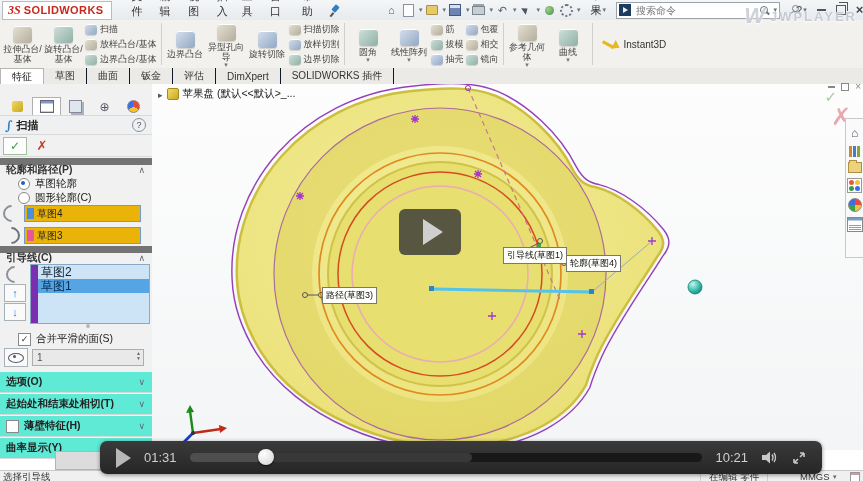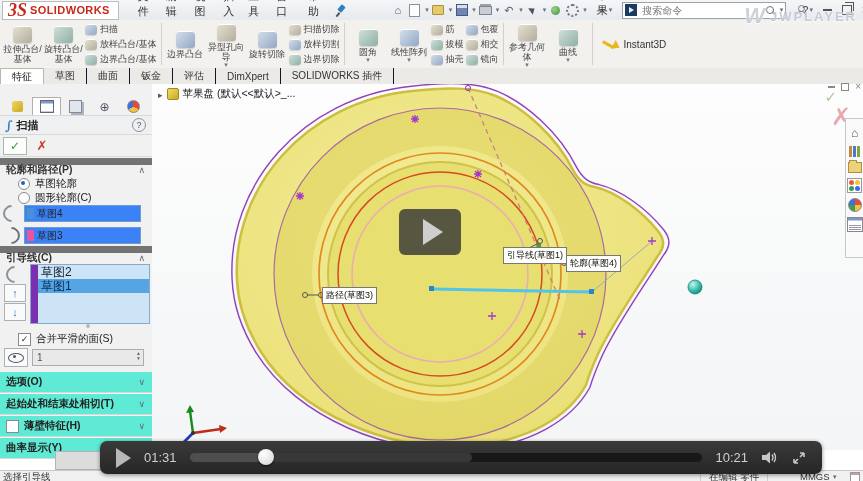--- a/index.html
+++ b/index.html
@@ -4,21 +4,21 @@
 <style>
   html,body{margin:0;padding:0;width:863px;height:481px;overflow:hidden;
     font-family:"Liberation Sans","DejaVu Sans",sans-serif;}
   #app{position:relative;width:863px;height:481px;background:#fff;}
   .abs{position:absolute;}
   
   .titlebar{left:0;top:0;width:863px;height:20px;background:linear-gradient(#f4f6f8,#e7eaee);
     border-bottom:1px solid #ccd1d6;display:flex;align-items:center;font-size:11px;color:#333;}
   .logobox{margin-left:2px;height:17px;background:#fff;border:1px solid #b9bdc2;
     display:flex;align-items:center;padding:0 8px 0 5px;gap:3px;}
-  .logo3s{color:#c8281c;font-weight:bold;font-style:italic;font-size:18px;font-family:"Liberation Serif",serif;}
+  .logo3s{color:#c8281c;font-weight:bold;font-style:italic;font-size:12px;font-family:"Liberation Serif",serif;}
   .logoword{color:#c8281c;font-weight:bold;font-size:11px;letter-spacing:.4px;}
   .menus{display:flex;margin-left:12px;}
   .menu-item{padding:2px 7px;cursor:default;}
   .pin{width:12px;height:12px;margin-left:4px;position:relative;}
   .pin::before{content:"";position:absolute;left:5px;top:1px;width:5px;height:7px;background:#2f7fc1;border-radius:1px;transform:rotate(40deg);}
   .pin::after{content:"";position:absolute;left:3px;top:8px;width:1.5px;height:5px;background:#555;transform:rotate(40deg);}
   .qa-cluster{display:flex;align-items:center;margin-left:56px;gap:2px;}
   .qa{width:15px;height:15px;display:flex;align-items:center;justify-content:center;color:#5a6472;font-size:11px;position:relative;}
   .qa .pg{width:9px;height:11px;background:#fdfdfd;border:1px solid #8a929c;}
   .qa .fold{width:10px;height:8px;background:#e8c96a;border:1px solid #a8913e;border-radius:1px;}
@@ -94,21 +94,21 @@
   .xbtn::before{content:"✗";color:#c83a2a;font-size:13px;font-weight:bold;}
   .sechead{position:absolute;left:0;width:152px;height:17px;display:flex;align-items:center;
     font-weight:bold;font-size:10.5px;color:#333;border-top:7px solid #737373;padding-left:6px;box-sizing:border-box;}
   .chev{position:absolute;right:7px;color:#667;font-weight:normal;font-size:9px;}
   .radio-row{position:absolute;left:18px;display:flex;align-items:center;gap:5px;font-size:10.5px;}
   .radio{width:10px;height:10px;border:1px solid #8a8a8a;border-radius:50%;background:#fff;position:relative;}
   .radio.sel::before{content:"";position:absolute;left:2px;top:2px;width:4px;height:4px;border-radius:50%;background:#1a66c0;}
   .fieldrow{position:absolute;left:3px;display:flex;align-items:center;gap:4px;}
   .c-curve{width:13px;height:13px;border:2.2px solid #8a929c;border-radius:50%;border-right-color:transparent;border-top-color:transparent;transform:rotate(45deg);}
   .c-curve.flip{transform:rotate(-135deg);border-width:2.6px;border-color:#6d757f;border-right-color:transparent;border-top-color:transparent;}
-  .pfield{width:113px;height:15px;background:#3b82f6;border:1px solid #6f9ccb;display:flex;align-items:center;gap:3px;padding-left:2px;font-size:10px;}
+  .pfield{width:113px;height:15px;background:#eab308;border:1px solid #6f9ccb;display:flex;align-items:center;gap:3px;padding-left:2px;font-size:10px;}
   .swatch{width:7px;height:11px;}
   .glist{position:absolute;left:30px;top:180px;width:118px;height:58px;background:#cde3f6;border:1px solid #8aa8c8;display:flex;}
   .gbar{width:7px;background:#7a2fb0;}
   .grows{flex:1;font-size:12px;}
   .grow{height:14px;line-height:14px;padding-left:3px;color:#123;}
   .grow.sel{background:#55a4e4;color:#0b2d52;}
   .updn{position:absolute;left:4px;width:20px;height:16px;background:#fafafa;border:1px solid #a8b0b8;
     display:flex;align-items:center;justify-content:center;color:#2a7fd4;font-weight:bold;font-size:11px;}
   .arr-up::before{content:"↑";} .arr-dn::before{content:"↓";}
   .resizedot{position:absolute;left:86px;top:240px;width:4px;height:4px;border-radius:50%;background:#b8b8b8;}

